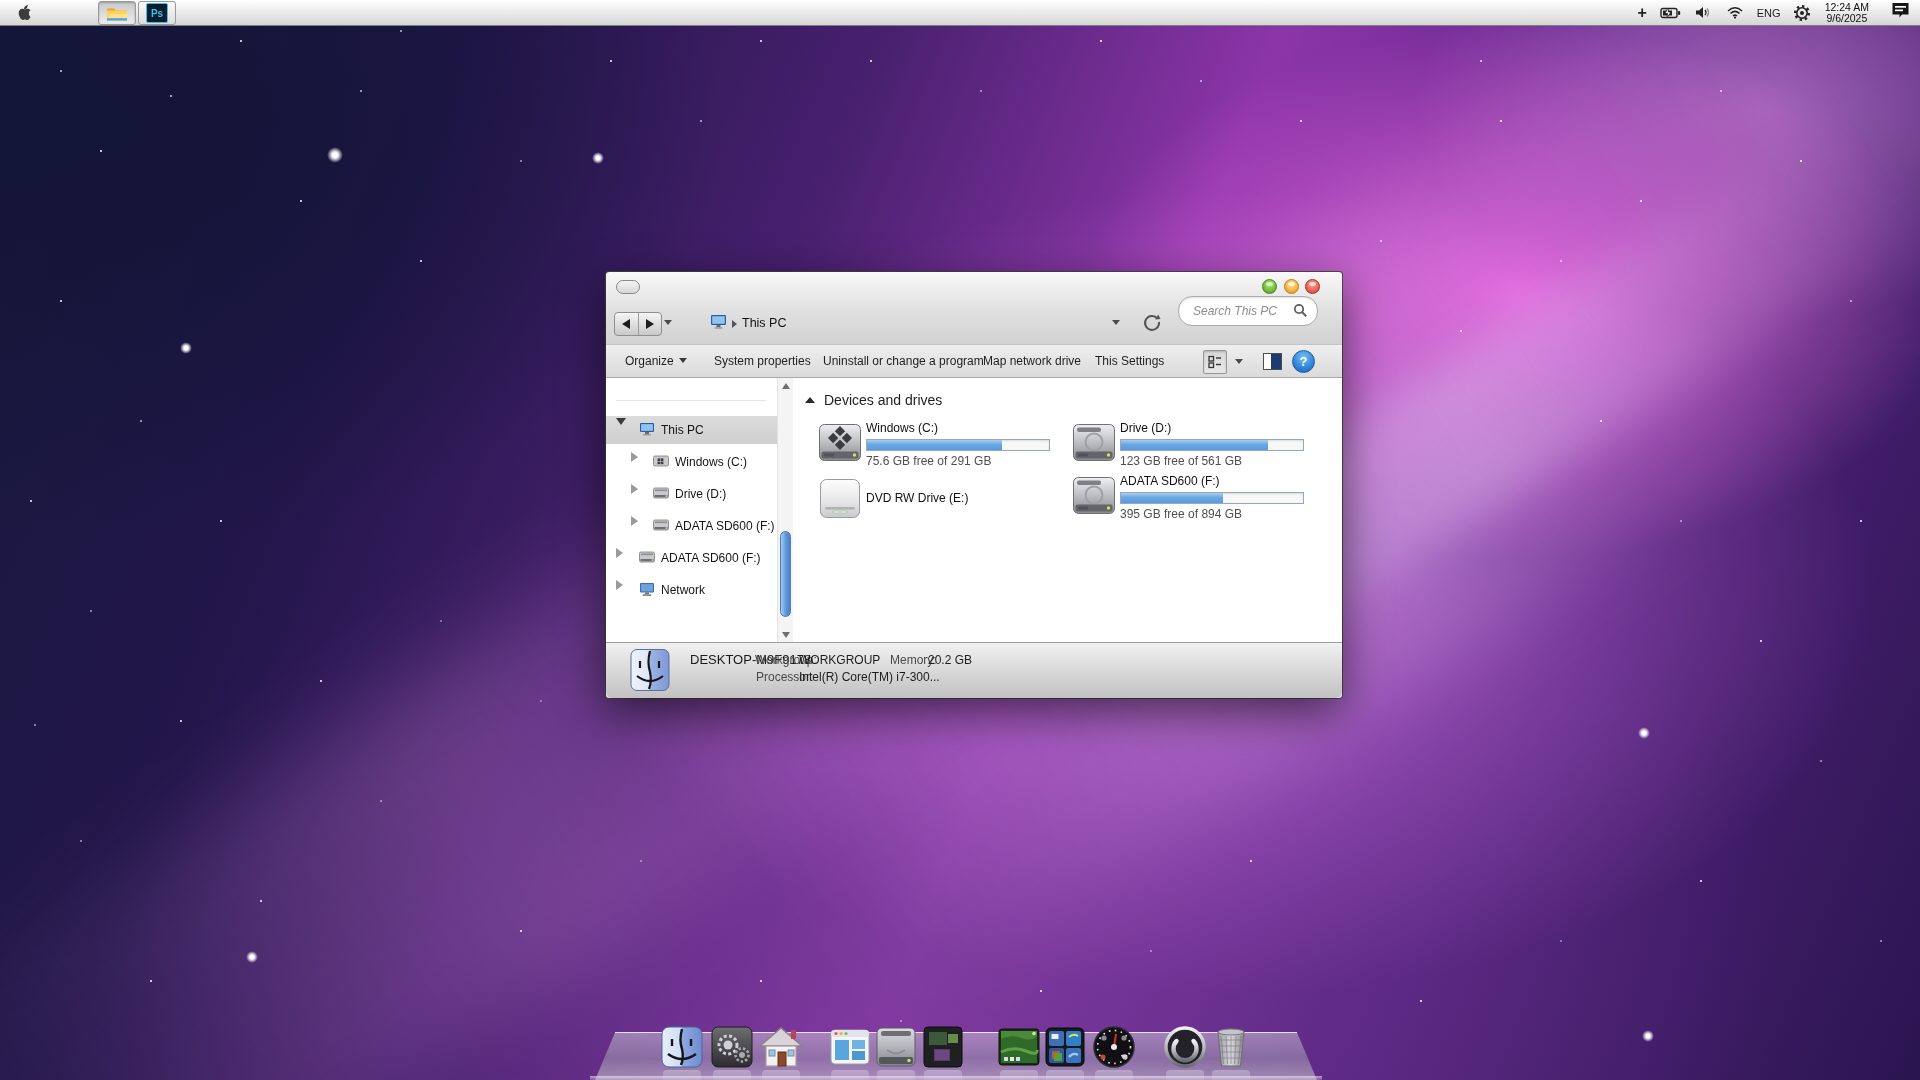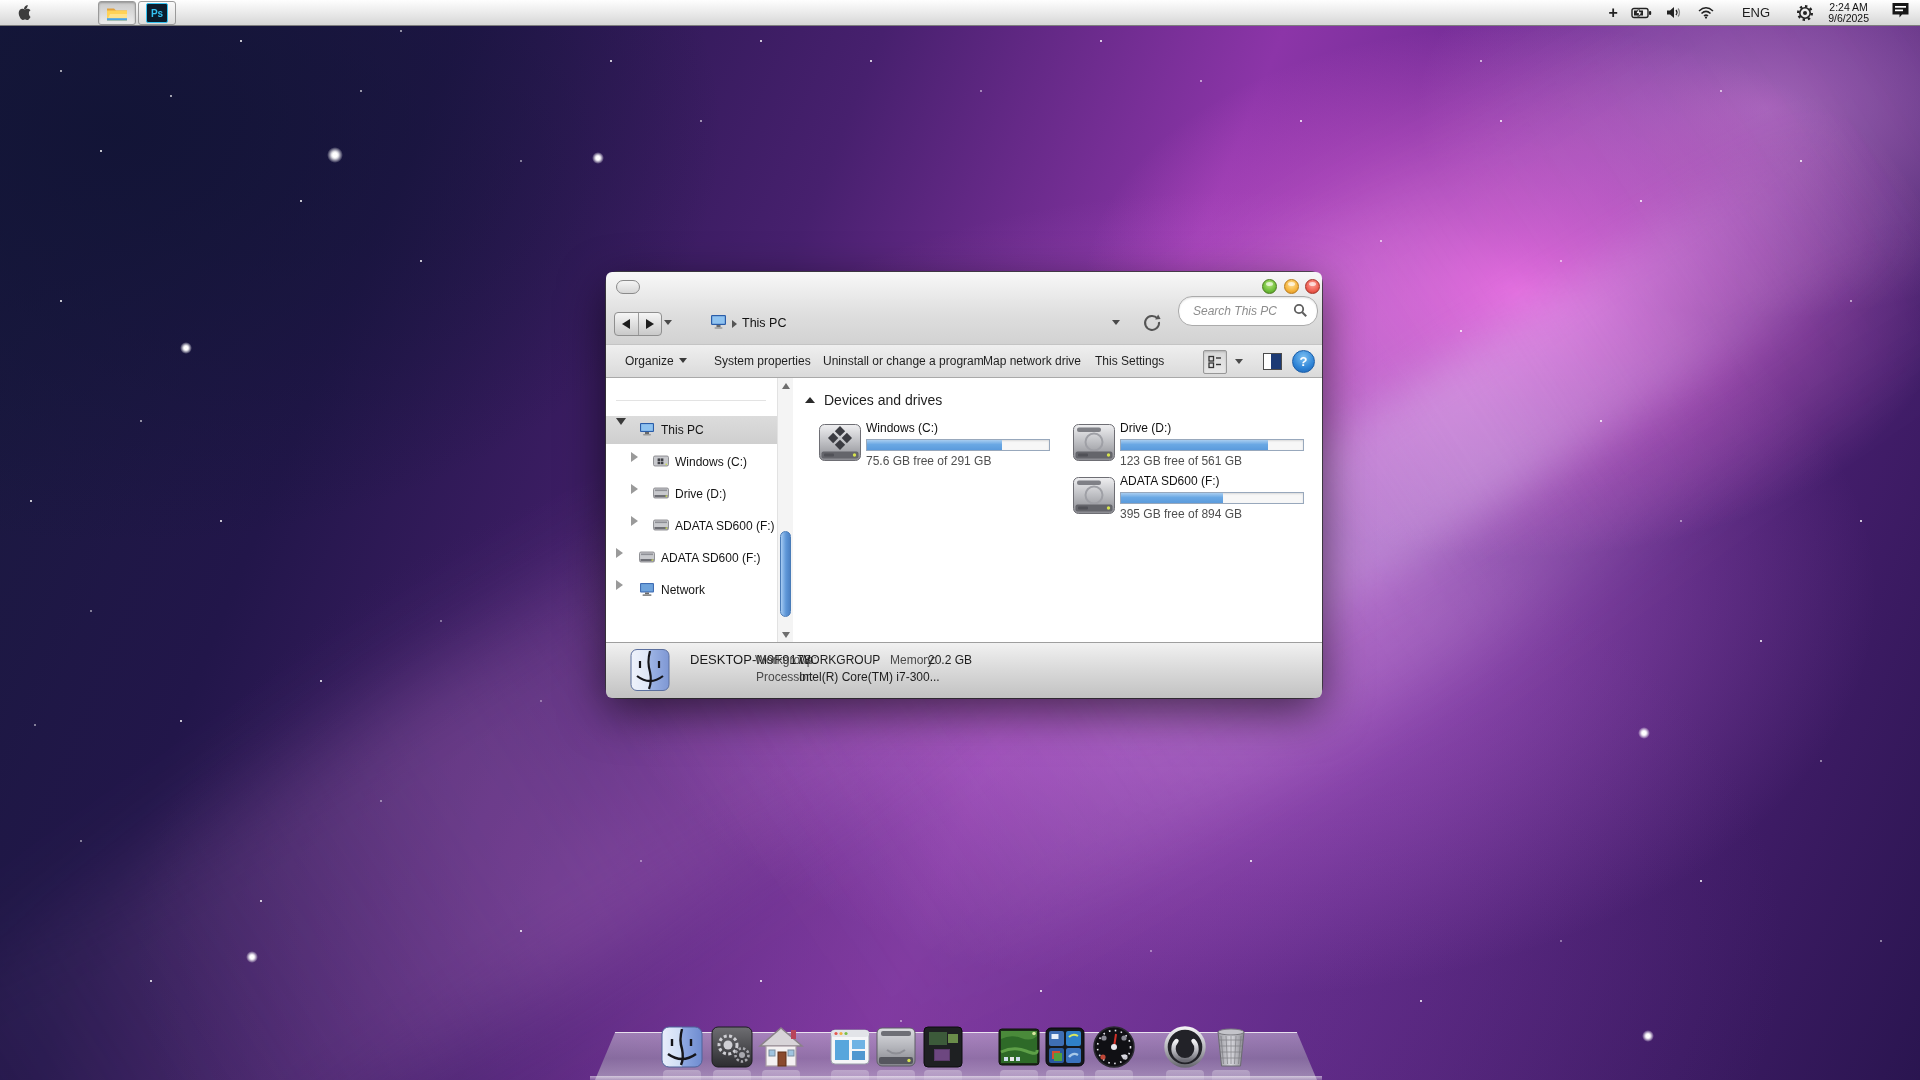--- a/index.html
+++ b/index.html
@@ -46,27 +46,27 @@
   .mb-apple{position:absolute;left:16px;top:4px;}
   .mb-appbtn{position:absolute;top:1px;width:36px;height:22px;border:1px solid #9a9a9a;border-radius:3px;
     display:flex;align-items:center;justify-content:center;margin-left:40px;}
   .mb-appbtn.pressed{background:linear-gradient(#c9c9c9,#ececec);box-shadow:inset 0 1px 2px rgba(0,0,0,.25);}
   .mb-appbtn.raised{background:linear-gradient(#fafafa,#dcdcdc);}
   .ps-chip{width:20px;height:18px;background:#0b1c2c;border:1.5px solid #35c3f2;border-radius:2px;
     color:#35c3f2;font-size:10px;font-weight:bold;display:flex;align-items:center;justify-content:center;}
   .tray{position:absolute;right:0;top:0;height:25px;display:flex;align-items:center;}
   .tray-ico{margin:0 7px;display:flex;align-items:center;color:#222;}
   .tray-plus{font-size:16px;color:#222;font-weight:bold;margin:0 6px;}
-  .tray-lang{font-size:13px;color:#1c1c1c;margin:0 20px;}
+  .tray-lang{font-size:11px;color:#1c1c1c;margin:0 6px;}
   .tray-clock{margin:0 8px;text-align:center;font-size:10.5px;line-height:11px;color:#111;}
   .tray-notif{margin:0 10px 0 14px;}
 
   
-  .window{position:absolute;left:606px;top:272px;width:716px;height:426px;border-radius:12px;
-    background:#ececec;box-shadow:0 14px 46px rgba(0,0,0,.6),0 0 0 1px rgba(70,70,70,.85);z-index:30;}
+  .window{position:absolute;left:606px;top:272px;width:716px;height:426px;border-radius:3px;
+    background:#ececec;box-shadow:0 14px 46px rgba(0,0,0,.6),0 0 0 1px rgba(70,70,70,.85);z-index:30;padding-left:20px;}
   .chrome-top{position:absolute;left:0;top:0;right:0;height:72px;border-radius:6px 6px 0 0;
     background:linear-gradient(#f8f8f8,#dedede 60%,#d2d2d2);}
   .pill-btn{position:absolute;left:10px;top:8px;width:22px;height:12px;border-radius:7px;
     border:1px solid #8a8a8a;background:linear-gradient(#f4f4f4,#d6d6d6);}
   .tlight{position:absolute;top:7px;width:13px;height:13px;border-radius:50%;}
   .tlight::after{content:"";position:absolute;left:3px;top:1.5px;width:7px;height:4px;border-radius:50%;
     background:rgba(255,255,255,.65);}
   .tl-green{left:656px;background:radial-gradient(circle at 50% 35%,#b8e67c,#6fbf3a 60%,#4c8f22);border:1px solid #4c7c1e;}
   .tl-amber{left:678px;background:radial-gradient(circle at 50% 35%,#ffe29a,#f5b33c 60%,#d98a1d);border:1px solid #b97c1a;}
   .tl-red{left:699px;background:radial-gradient(circle at 50% 35%,#ffa49a,#ee5f52 60%,#c63428);border:1px solid #a53227;}
@@ -229,21 +229,21 @@
       </span>
       <span class="tray-lang">ENG</span>
       <span class="tray-ico">
         <svg width="16" height="16" viewBox="0 0 16 16">
           <circle cx="8" cy="8" r="5.2" fill="none" stroke="#222" stroke-width="1.6"></circle>
           <circle cx="8" cy="8" r="6.8" fill="none" stroke="#222" stroke-width="2.4" stroke-dasharray="2.4 2.9"></circle>
           <circle cx="8" cy="8" r="2" fill="#222"></circle>
         </svg>
       </span>
       <span class="tray-clock">
-        <div>2:24 AM</div>
+        <div>12:24 AM</div>
         <div>9/6/2025</div>
       </span>
       <span class="tray-notif">
         <svg width="19" height="17" viewBox="0 0 19 17">
           <path d="M1.5 1 H17.5 V12.5 H11 L8.5 15.5 L8.5 12.5 H1.5 Z" fill="#161616"></path>
           <rect x="4" y="4" width="11" height="1.7" fill="#fff"></rect>
           <rect x="4" y="7.5" width="8" height="1.7" fill="#fff"></rect>
         </svg>
       </span>
     </div>
@@ -473,20 +473,40 @@
           </span>
           <div class="t-body">
             <div class="t-label">Drive (D:)</div>
             <div class="t-bar">
                 <div class="t-fill" style="width: 81%;"></div>
               </div>
             <div class="t-free">123 GB free of 561 GB</div>
           </div>
         </div>
 
+        <div class="tile noBar" style="left:25px;top:99px;">
+          <span class="t-ico">
+            <svg width="44" height="42" viewBox="0 0 44 42">
+              <defs>
+                  <linearGradient id="gm3" x1="0" y1="0" x2="0" y2="1">
+                    <stop offset="0" stop-color="#fdfdfd"></stop>
+                    <stop offset=".6" stop-color="#e6e6e8"></stop>
+                    <stop offset="1" stop-color="#c9c9cc"></stop>
+                  </linearGradient>
+                </defs>
+              <rect x="2.5" y="1.5" width="39" height="38" rx="6" fill="url(#gm3)" stroke="#9a9aa0"></rect>
+              <rect x="7" y="29" width="30" height="2.4" rx="1.2" fill="#b2b2b6"></rect>
+              <ellipse cx="22" cy="34" rx="8" ry="2" fill="#cfe6d2" stroke="#a8c4ac" stroke-width="0.8"></ellipse>
+              <ellipse cx="22" cy="34" rx="2.2" ry="0.7" fill="#f2b8c8"></ellipse>
+            </svg>
+          </span>
+          <div class="t-body">
+            <div class="t-label">DVD RW Drive (E:)</div>
+          </div>
+        </div>
 
         <div class="tile" style="left:279px;top:96px;">
           <span class="t-ico">
             <svg width="44" height="42" viewBox="0 0 44 42">
               <defs>
                   <linearGradient id="gm4" x1="0" y1="0" x2="0" y2="1">
                     <stop offset="0" stop-color="#f0f0f2"></stop>
                     <stop offset=".45" stop-color="#c2c3c7"></stop>
                     <stop offset="1" stop-color="#8a8b91"></stop>
                   </linearGradient>

